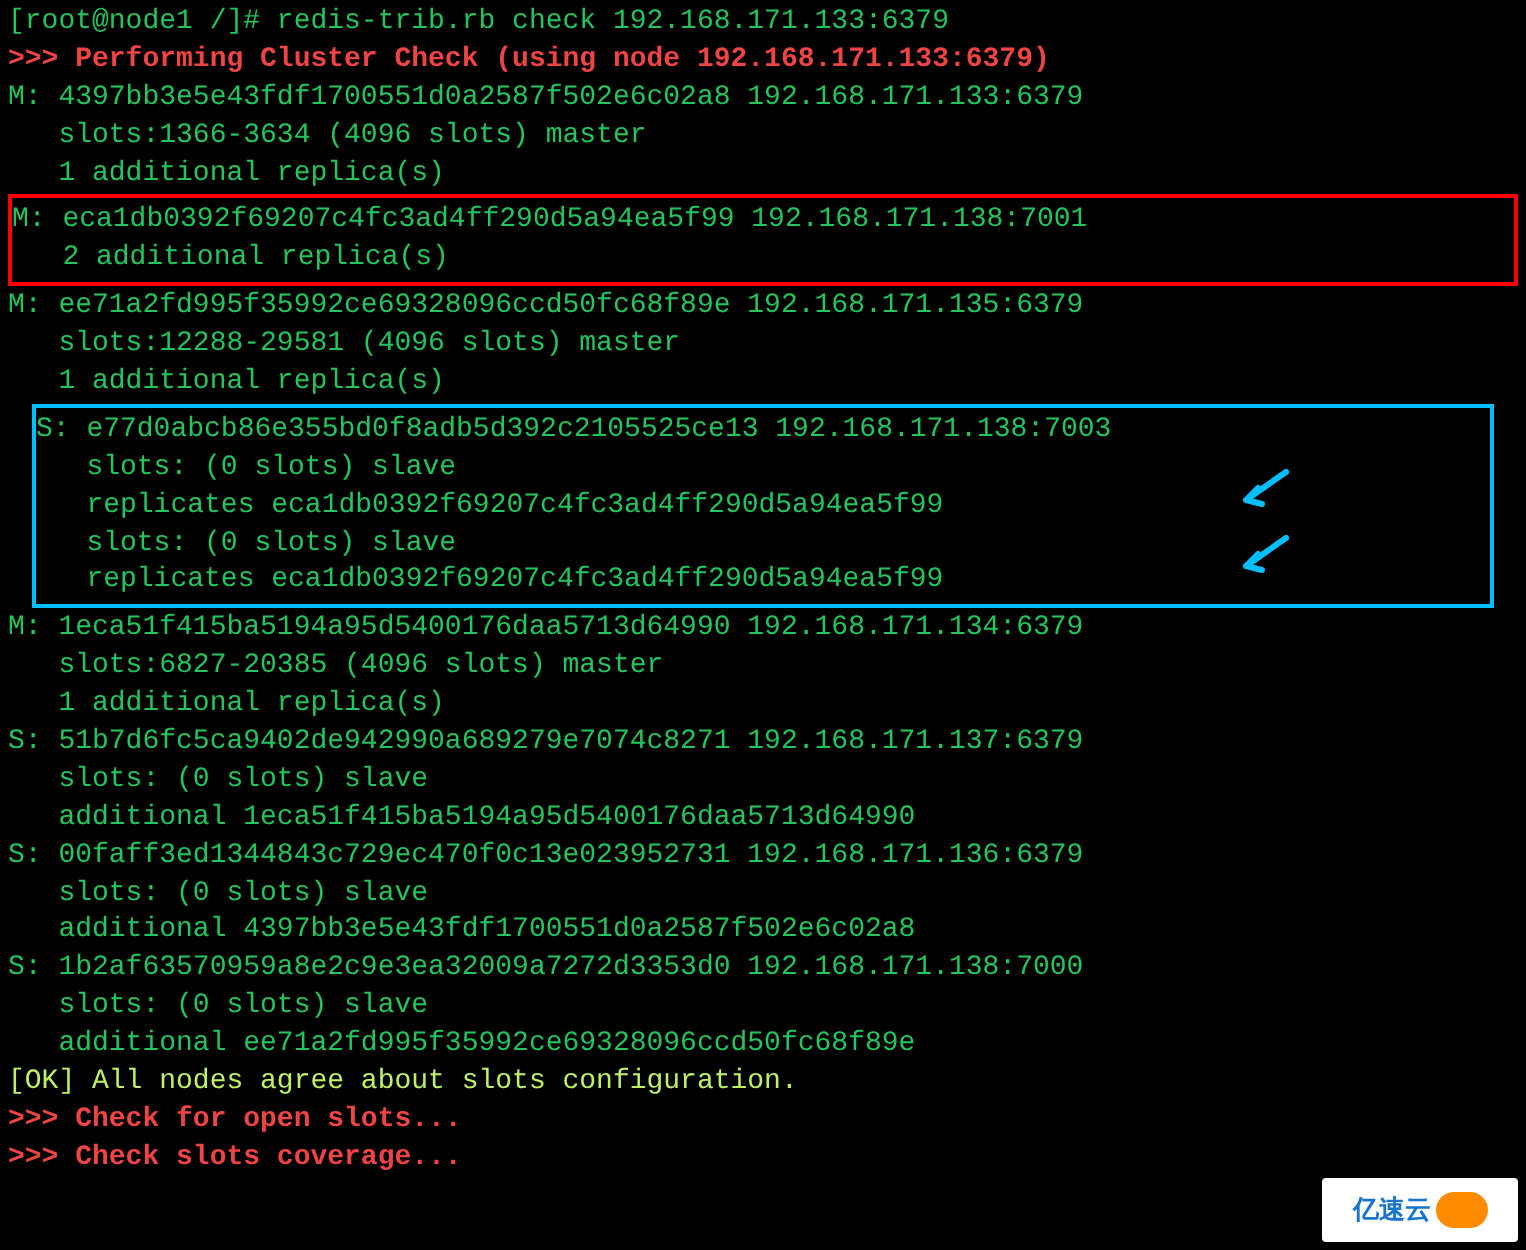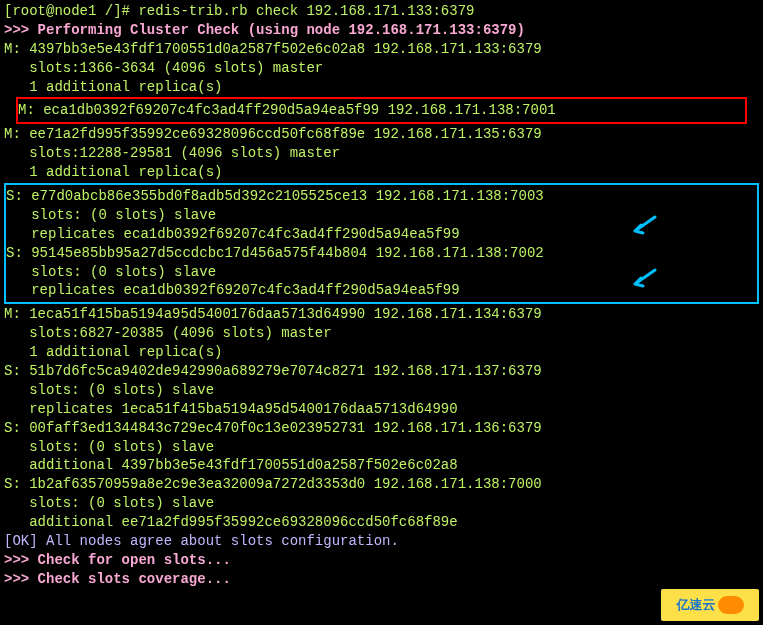--- a/index.html
+++ b/index.html
@@ -9,54 +9,54 @@
       font-size: 14px;
       color: #ccc;
       width: 763px;
       height: 625px;
       line-height: 1.35;
       padding: 2px 4px;
       position: relative;
       overflow: hidden;
     }
     .line { white-space: pre; }
-    .green { color: #c4b5fd; font-family: Liberation Mono, monospace; }
-    .bright-yellow { color: #f9a8d4; font-weight: bold; }
-    .white { color: #bef264; }
+    .green { color: #bef264; font-family: Liberation Mono, monospace; }
+    .bright-yellow { color: #ef4444; font-weight: bold; }
+    .white { color: #22c55e; }
     
     .red-box {
       border: 2px solid #ff0000;
-      margin: 1px 12px;
+      margin: 1px 0;
       padding: 2px 0;
       position: relative;
     }
     
     .cyan-box {
       border: 2px solid #00bfff;
-      margin: 1px 0;
+      margin: 1px 12px;
       padding: 2px 0;
       position: relative;
     }
     
     .arrow {
       position: absolute;
       color: #00bfff;
       font-size: 24px;
       font-weight: bold;
     }
     .arrow1 { top: 30px; right: 100px; }
     .arrow2 { bottom: 2px; right: 100px; }
     
     .watermark {
       position: absolute;
       bottom: 4px;
       right: 4px;
       width: 98px;
       height: 32px;
-      background: #fde047;
+      background: #ffffff;
       border-radius: 2px;
       display: flex;
       align-items: center;
       justify-content: center;
       padding: 2px 4px;
     }
     .watermark-text {
       color: #1874cd;
       font-weight: bold;
       font-size: 13px;
@@ -75,52 +75,52 @@
 
 <div class="line white">[root@node1 /]# redis-trib.rb check 192.168.171.133:6379</div>
 <div class="line bright-yellow">&gt;&gt;&gt; Performing Cluster Check (using node 192.168.171.133:6379)</div>
 
 <div class="line white">M: 4397bb3e5e43fdf1700551d0a2587f502e6c02a8 192.168.171.133:6379</div>
 <div class="line white">   slots:1366-3634 (4096 slots) master</div>
 <div class="line white">   1 additional replica(s)</div>
 
 <div class="red-box">
   <div class="line white">M: eca1db0392f69207c4fc3ad4ff290d5a94ea5f99 192.168.171.138:7001</div>
+  <div class="line white">   2 additional replica(s)</div>
 </div>
 
 <div class="line white">M: ee71a2fd995f35992ce69328096ccd50fc68f89e 192.168.171.135:6379</div>
 <div class="line white">   slots:12288-29581 (4096 slots) master</div>
 <div class="line white">   1 additional replica(s)</div>
 
 <div class="cyan-box">
   <div class="line white">S: e77d0abcb86e355bd0f8adb5d392c2105525ce13 192.168.171.138:7003</div>
   <div class="line white">   slots: (0 slots) slave</div>
   <div class="line white">   replicates eca1db0392f69207c4fc3ad4ff290d5a94ea5f99</div>
-  <div class="line white">S: 95145e85bb95a27d5ccdcbc17d456a575f44b804 192.168.171.138:7002</div>
   <div class="line white">   slots: (0 slots) slave</div>
   <div class="line white">   replicates eca1db0392f69207c4fc3ad4ff290d5a94ea5f99</div>
   <div class="arrow arrow1">
     <svg width="28" height="22" viewBox="0 0 28 22">
         <path d="M26 2 L6 16 M6 16 L12 10 M6 16 L14 18" stroke="#00bfff" stroke-width="3" fill="none" stroke-linecap="round"></path>
       </svg>
   </div>
   <div class="arrow arrow2">
     <svg width="28" height="22" viewBox="0 0 28 22">
         <path d="M26 2 L6 16 M6 16 L12 10 M6 16 L14 18" stroke="#00bfff" stroke-width="3" fill="none" stroke-linecap="round"></path>
       </svg>
   </div>
 </div>
 
 <div class="line white">M: 1eca51f415ba5194a95d5400176daa5713d64990 192.168.171.134:6379</div>
 <div class="line white">   slots:6827-20385 (4096 slots) master</div>
 <div class="line white">   1 additional replica(s)</div>
 
 <div class="line white">S: 51b7d6fc5ca9402de942990a689279e7074c8271 192.168.171.137:6379</div>
 <div class="line white">   slots: (0 slots) slave</div>
-<div class="line white">   replicates 1eca51f415ba5194a95d5400176daa5713d64990</div>
+<div class="line white">   additional 1eca51f415ba5194a95d5400176daa5713d64990</div>
 
 <div class="line white">S: 00faff3ed1344843c729ec470f0c13e023952731 192.168.171.136:6379</div>
 <div class="line white">   slots: (0 slots) slave</div>
 <div class="line white">   additional 4397bb3e5e43fdf1700551d0a2587f502e6c02a8</div>
 
 <div class="line white">S: 1b2af63570959a8e2c9e3ea32009a7272d3353d0 192.168.171.138:7000</div>
 <div class="line white">   slots: (0 slots) slave</div>
 <div class="line white">   additional ee71a2fd995f35992ce69328096ccd50fc68f89e</div>
 
 <div class="line green">[OK] All nodes agree about slots configuration.</div>

